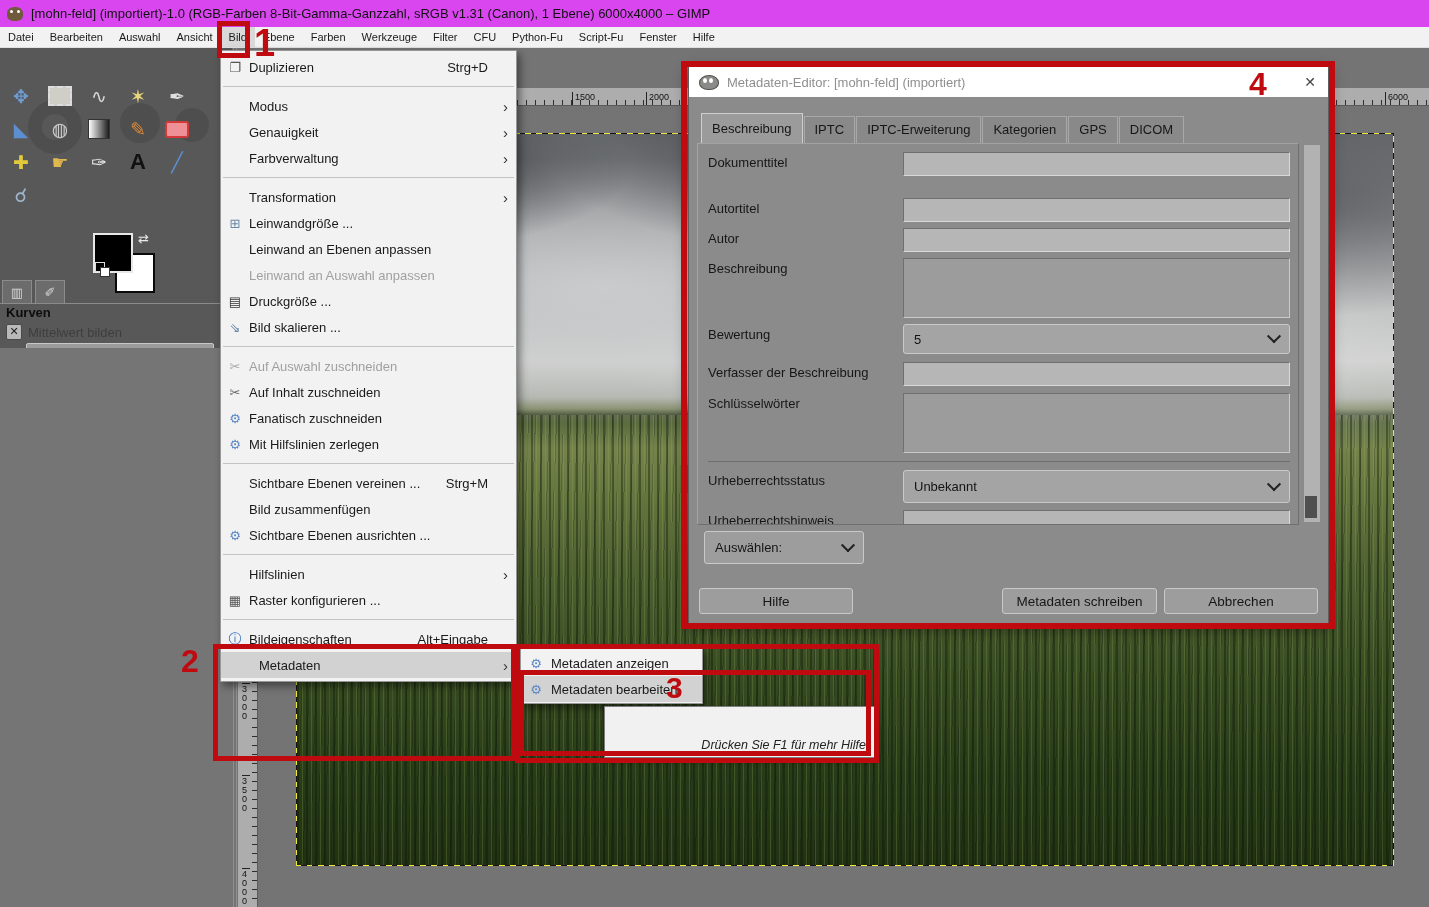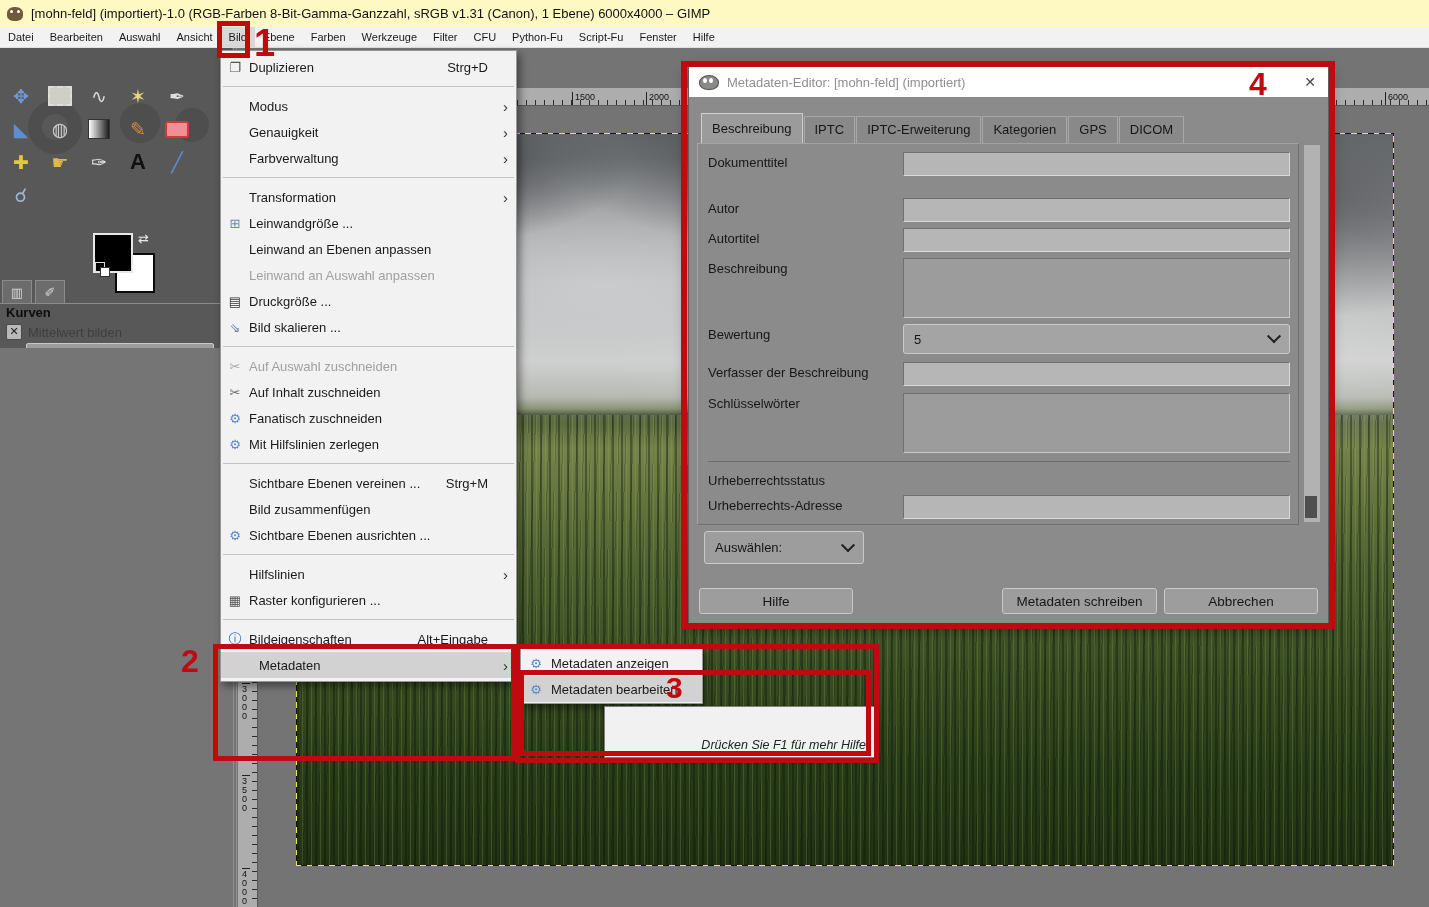--- a/index.html
+++ b/index.html
@@ -2,21 +2,21 @@
 <html><head>
 <meta charset="utf-8">
 <style>
   html,body{margin:0;padding:0;background:#2e2e2e;}
   #root{position:relative;width:1429px;height:907px;overflow:hidden;
         font-family:"Liberation Sans","DejaVu Sans",sans-serif;color:#1a1a1a;
         background:#747474;}
   .a{position:absolute;box-sizing:border-box;}
 
   
-  .titlebar{left:0;top:0;width:1429px;height:27px;background:#fef9c3;display:flex;align-items:center;gap:8px;padding-left:7px;font-size:13px;color:#111;}
+  .titlebar{left:0;top:0;width:1429px;height:27px;background:#d946ef;display:flex;align-items:center;gap:8px;padding-left:7px;font-size:13px;color:#111;}
   .appicon{width:16px;height:14px;background:#6f5a3c;border-radius:45% 45% 40% 40%;position:relative;flex:0 0 auto;}
   .appicon:before{content:"";position:absolute;left:3px;top:3px;width:3px;height:3px;background:#fff;border-radius:50%;}
   .appicon:after{content:"";position:absolute;right:3px;top:3px;width:3px;height:3px;background:#fff;border-radius:50%;}
   .menubar{left:0;top:27px;width:1429px;height:21px;background:#f2f2f2;display:flex;align-items:stretch;font-size:11px;border-bottom:1px solid #e0e0e0;}
   .mbitem{padding:0 8px;display:flex;align-items:center;cursor:default;}
   .mbitem.active{background:#d9d9d9;}
 
   
   .toolbox{left:0;top:48px;width:232px;height:300px;background:#585858;overflow:hidden;}
   .dockrest{left:0;top:348px;width:232px;height:559px;background:#757575;}
@@ -362,25 +362,25 @@
         <div class="tab">Kategorien</div>
         <div class="tab">GPS</div>
         <div class="tab">DICOM</div>
       </div>
     <div class="frame">
         <div class="frow" style="margin-bottom: 22px;">
           <span class="flabel">Dokumenttitel</span>
           <div class="fctl ctl-input"></div>
         </div>
         <div class="frow" style="margin-bottom: 6px;">
+          <span class="flabel">Autortitel</span>
+          <div class="fctl ctl-input"></div>
+        </div>
+        <div class="frow" style="margin-bottom: 6px;">
           <span class="flabel">Autor</span>
-          <div class="fctl ctl-input"></div>
-        </div>
-        <div class="frow" style="margin-bottom: 6px;">
-          <span class="flabel">Autortitel</span>
           <div class="fctl ctl-input"></div>
         </div>
         <div class="frow" style="margin-bottom: 6px;">
           <span class="flabel">Beschreibung</span>
           <div class="fctl ctl-textarea"></div>
         </div>
         <div class="frow" style="margin-bottom: 8px;">
           <span class="flabel">Bewertung</span>
           <div class="fctl ctl-select" style="height: 28px;">
             <span>5</span>
@@ -391,20 +391,28 @@
           <span class="flabel">Verfasser der Beschreibung</span>
           <div class="fctl ctl-input"></div>
         </div>
         <div class="frow" style="margin-bottom: 8px;">
           <span class="flabel">Schlüsselwörter</span>
           <div class="fctl ctl-textarea"></div>
         </div>
         <div class="fsep"></div>
         <div class="frow" style="margin-bottom: 7px;">
           <span class="flabel">Urheberrechtsstatus</span>
+          <div class="fctl ctl-select" style="height: 31px;">
+            <span>Unbekannt</span>
+            <span class="chev"></span>
+          </div>
+        </div>
+        <div class="frow" style="margin-bottom: 4px;">
+          <span class="flabel">Urheberrechtshinweis</span>
+          <div class="fctl ctl-input"></div>
         </div>
         <div class="frow" style="margin-bottom: 0px;">
           <span class="flabel">Urheberrechts-Adresse</span>
           <div class="fctl ctl-input"></div>
         </div>
       </div>
     <div class="scrollbar">
       <span class="scrollthumb" style="top:351px"></span>
     </div>
     <div class="selectbtn">

